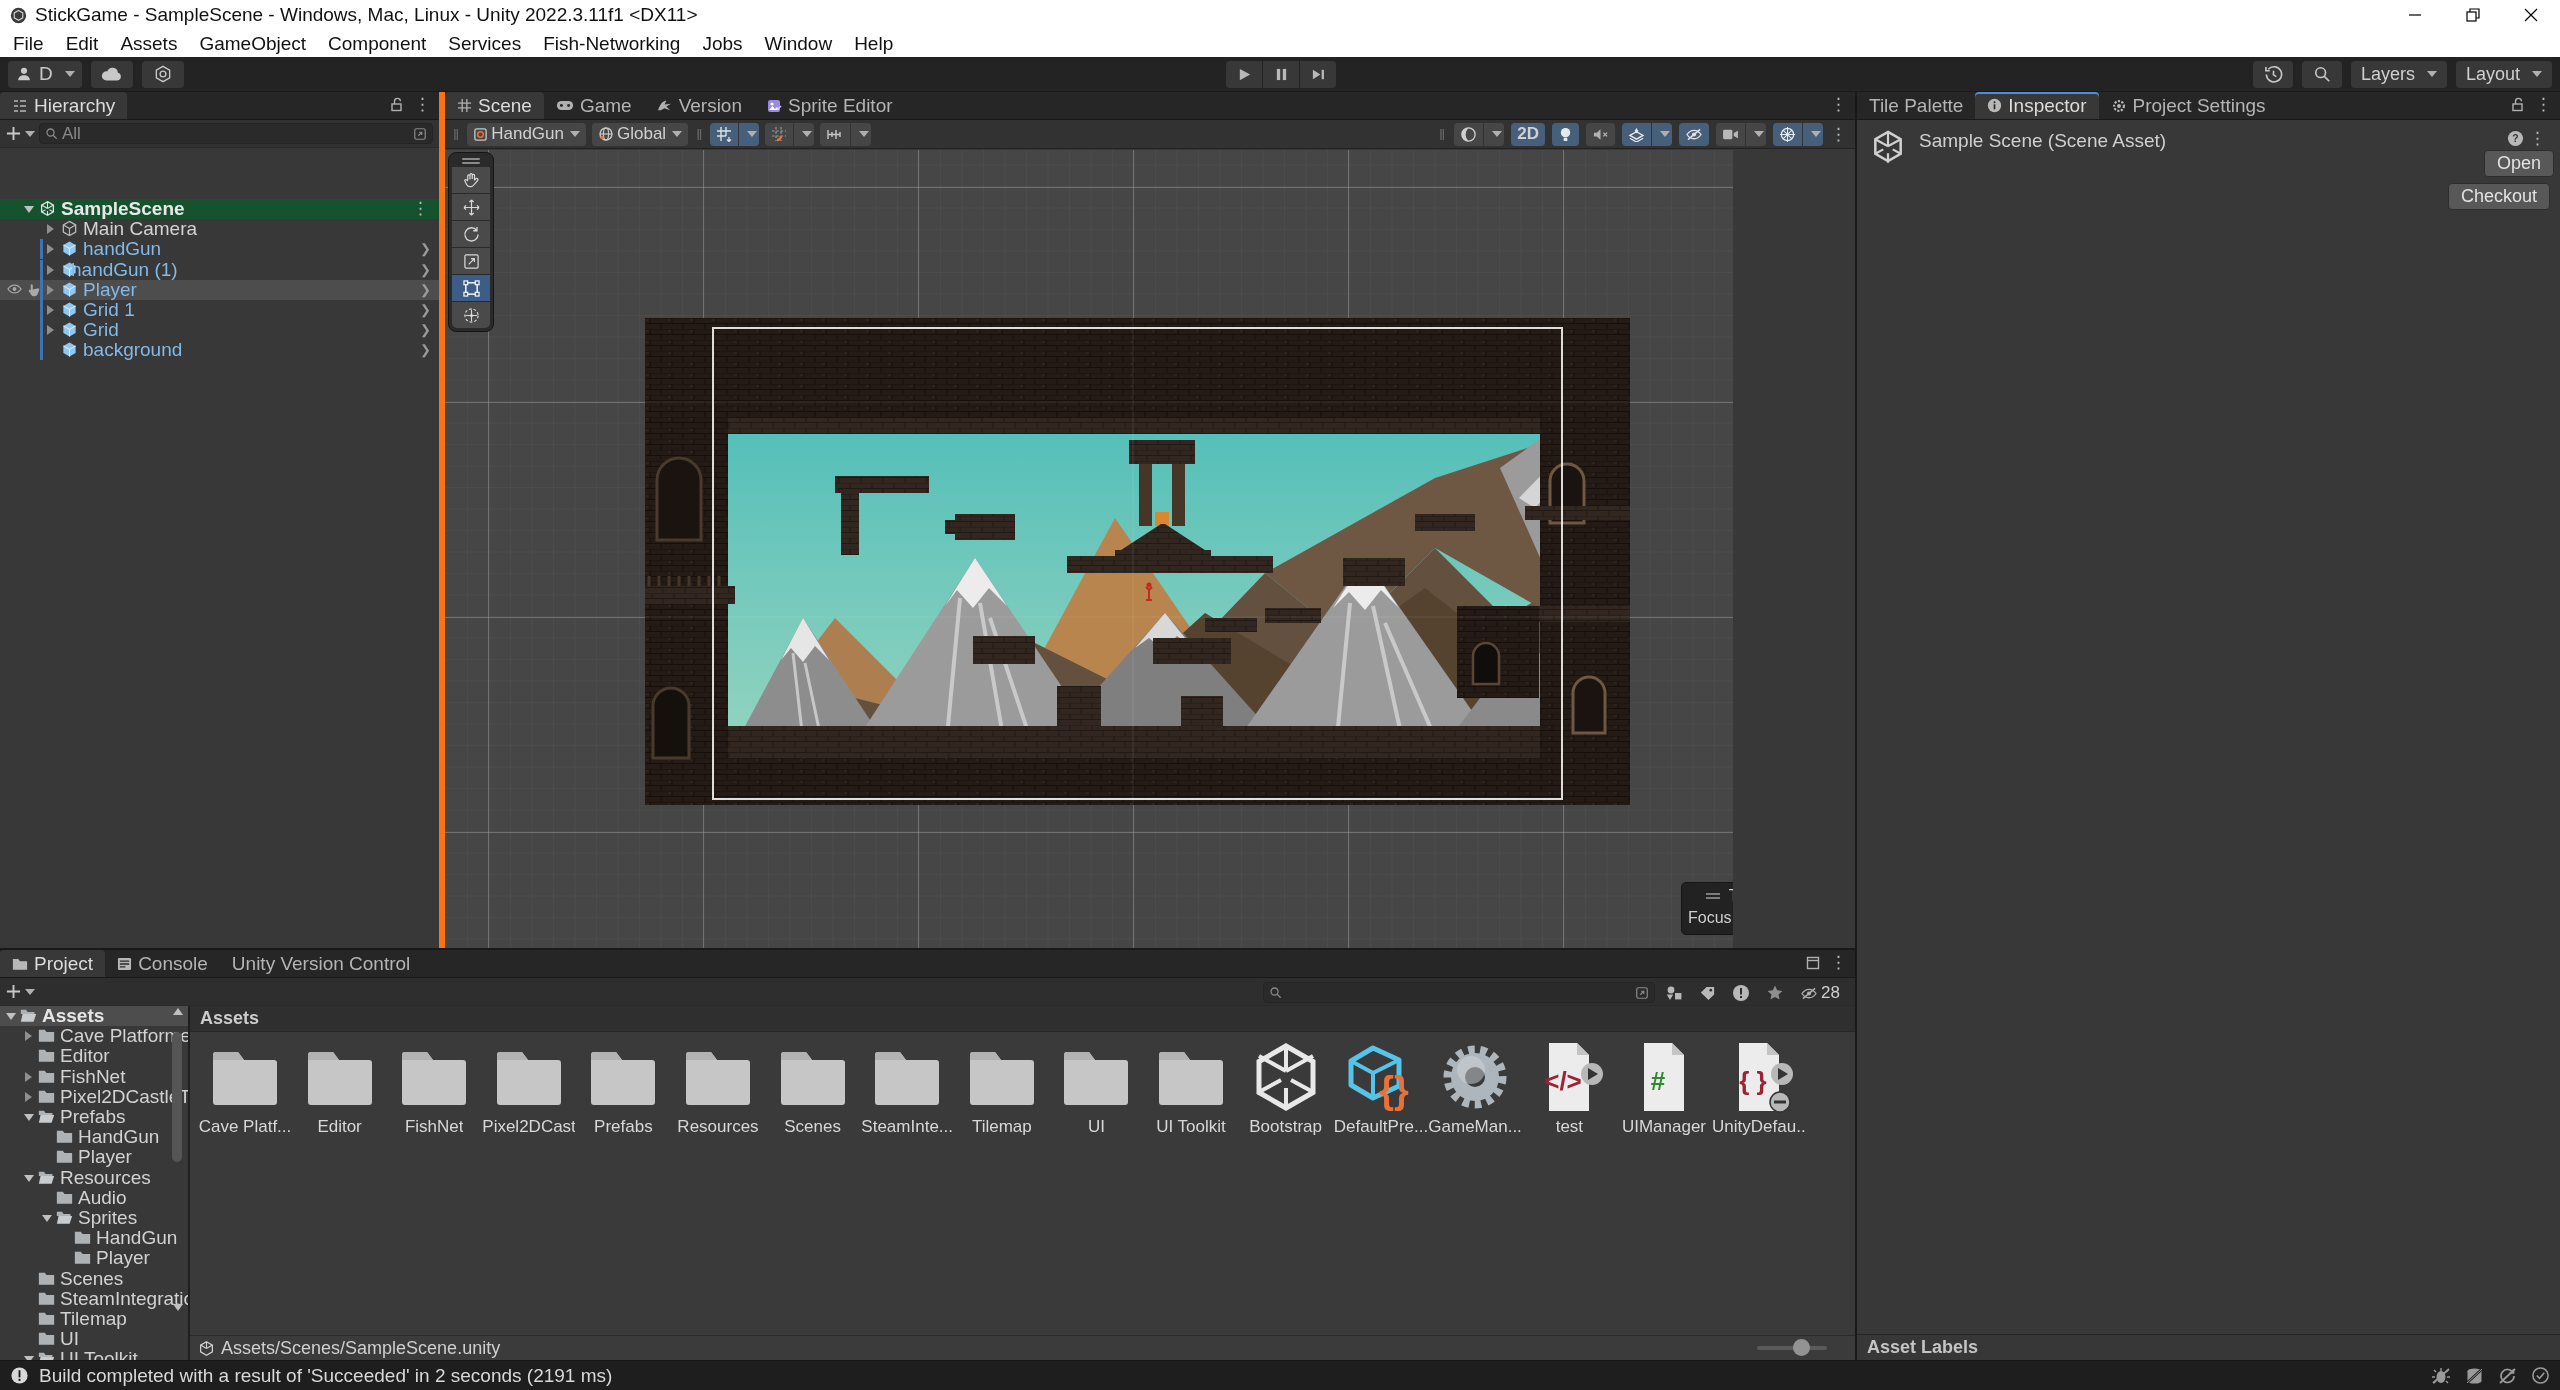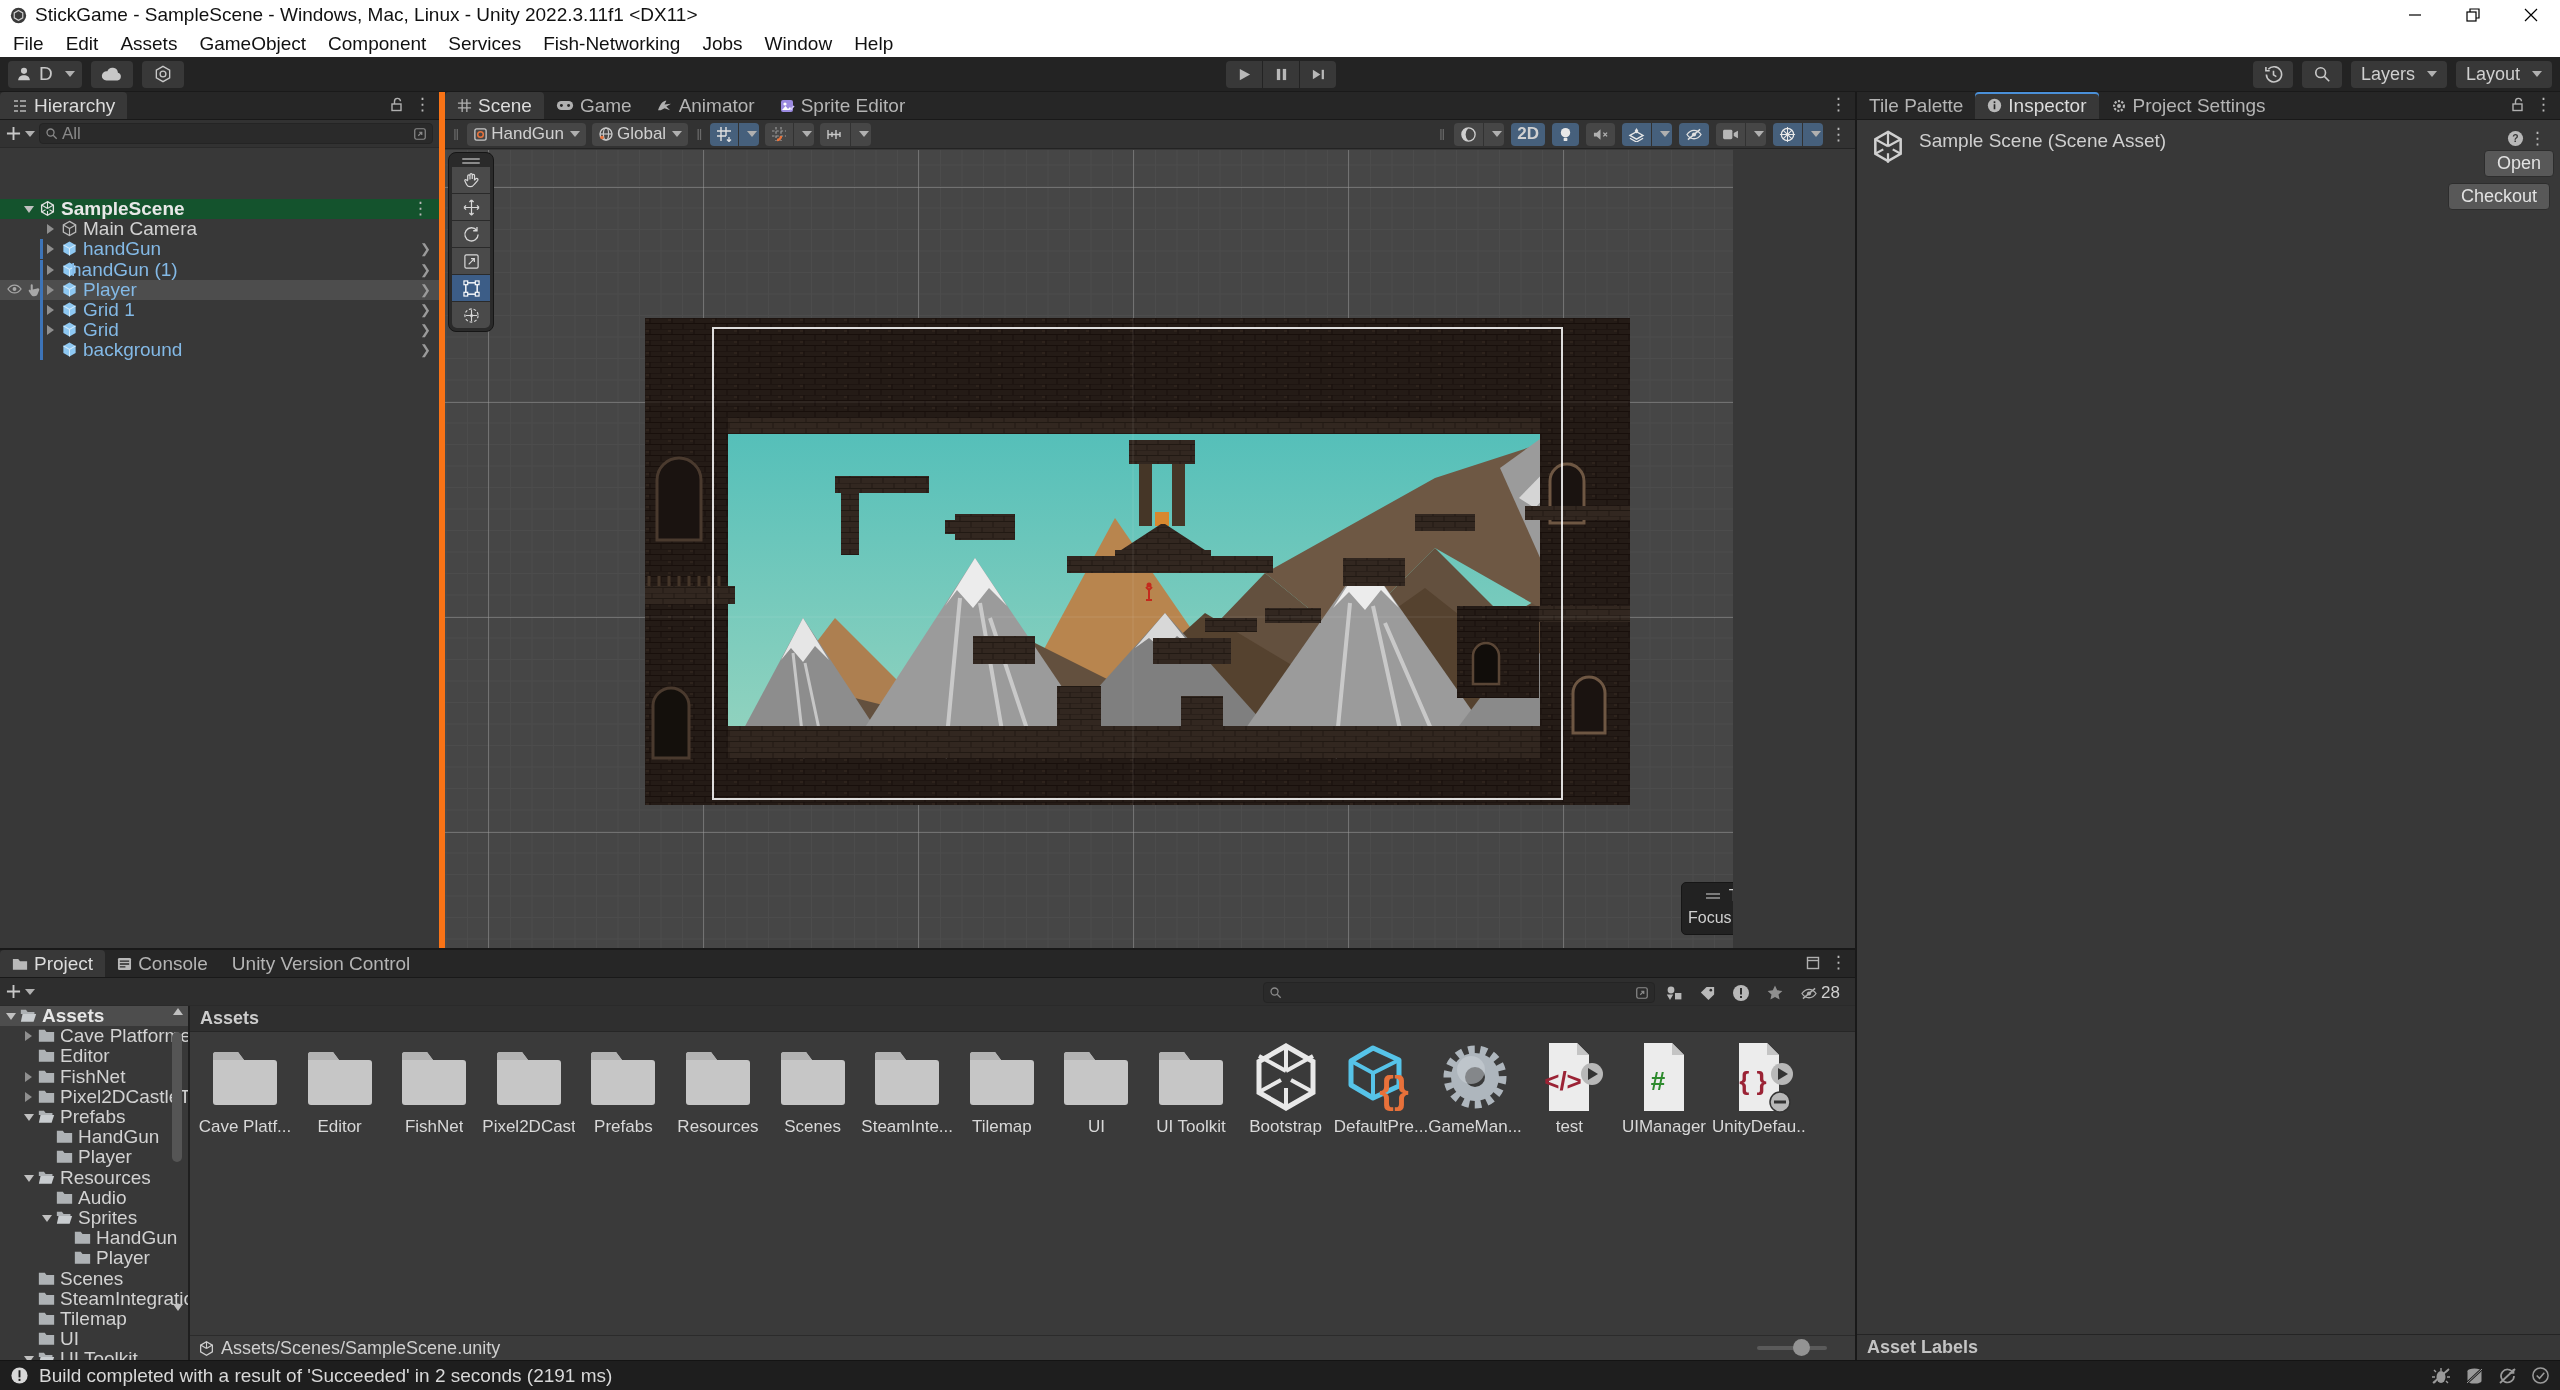--- a/index.html
+++ b/index.html
@@ -385,21 +385,21 @@
             </svg>
           </span>
           <span>Game</span>
         </div>
         <div class="tab">
           <span class="icon">
             <svg width="17" height="13" viewBox="0 0 18 14">
               <path d="M2 12C5 4 8 2 11 2l-2 4 7-1-5 3 4 4-6-2-4 2z" fill="#b0b0b0"></path>
             </svg>
           </span>
-          <span>Animator</span>
+          <span>Version</span>
         </div>
         <div class="tab">
           <span class="icon">
             <svg width="16" height="16" viewBox="0 0 16 16">
               <rect x="2" y="2" width="12" height="12" rx="2" fill="#9b8ae0"></rect>
               <circle cx="6" cy="6" r="1.6" fill="#fff"></circle>
               <path d="M3 12l3.5-4 2.5 3 2-2 2 3z" fill="#fff"></path>
               <path d="M11 12l4-4" stroke="#cfc6f5" stroke-width="1.6"></path>
             </svg>
           </span>

